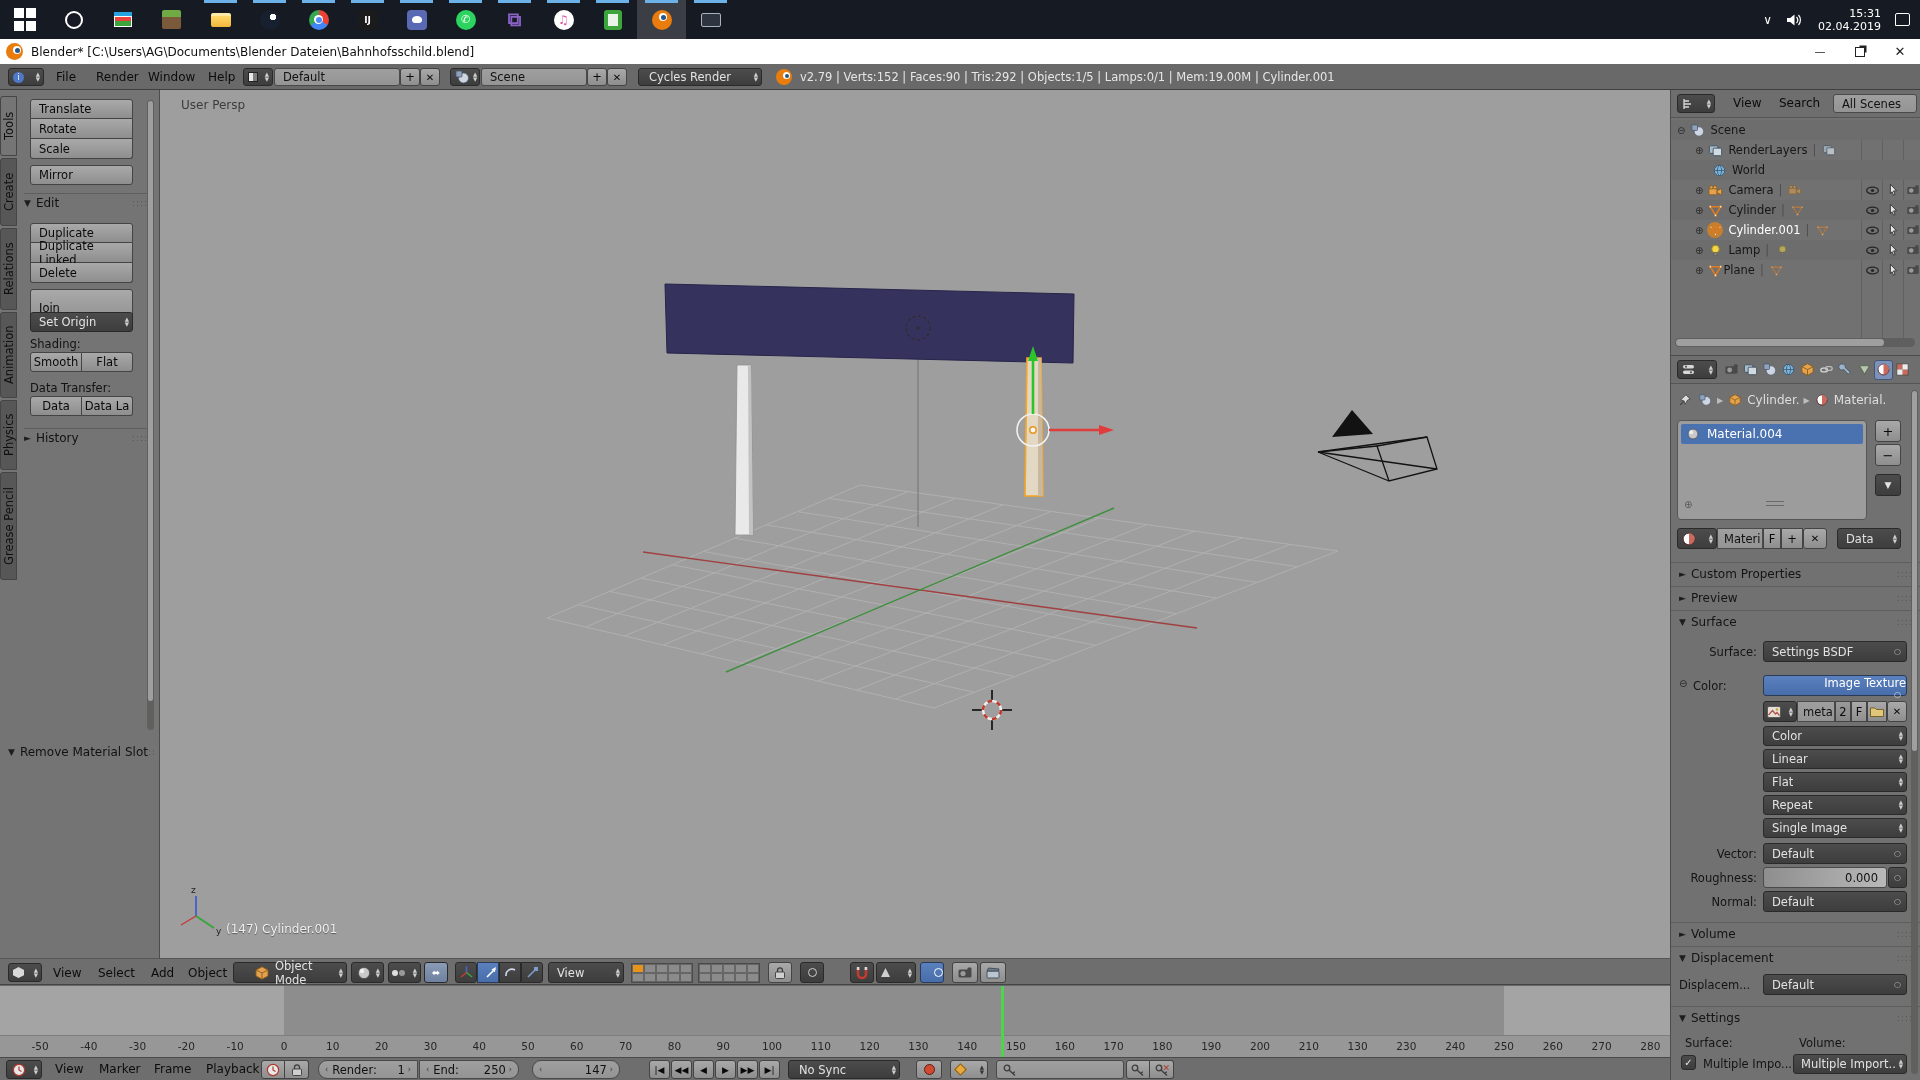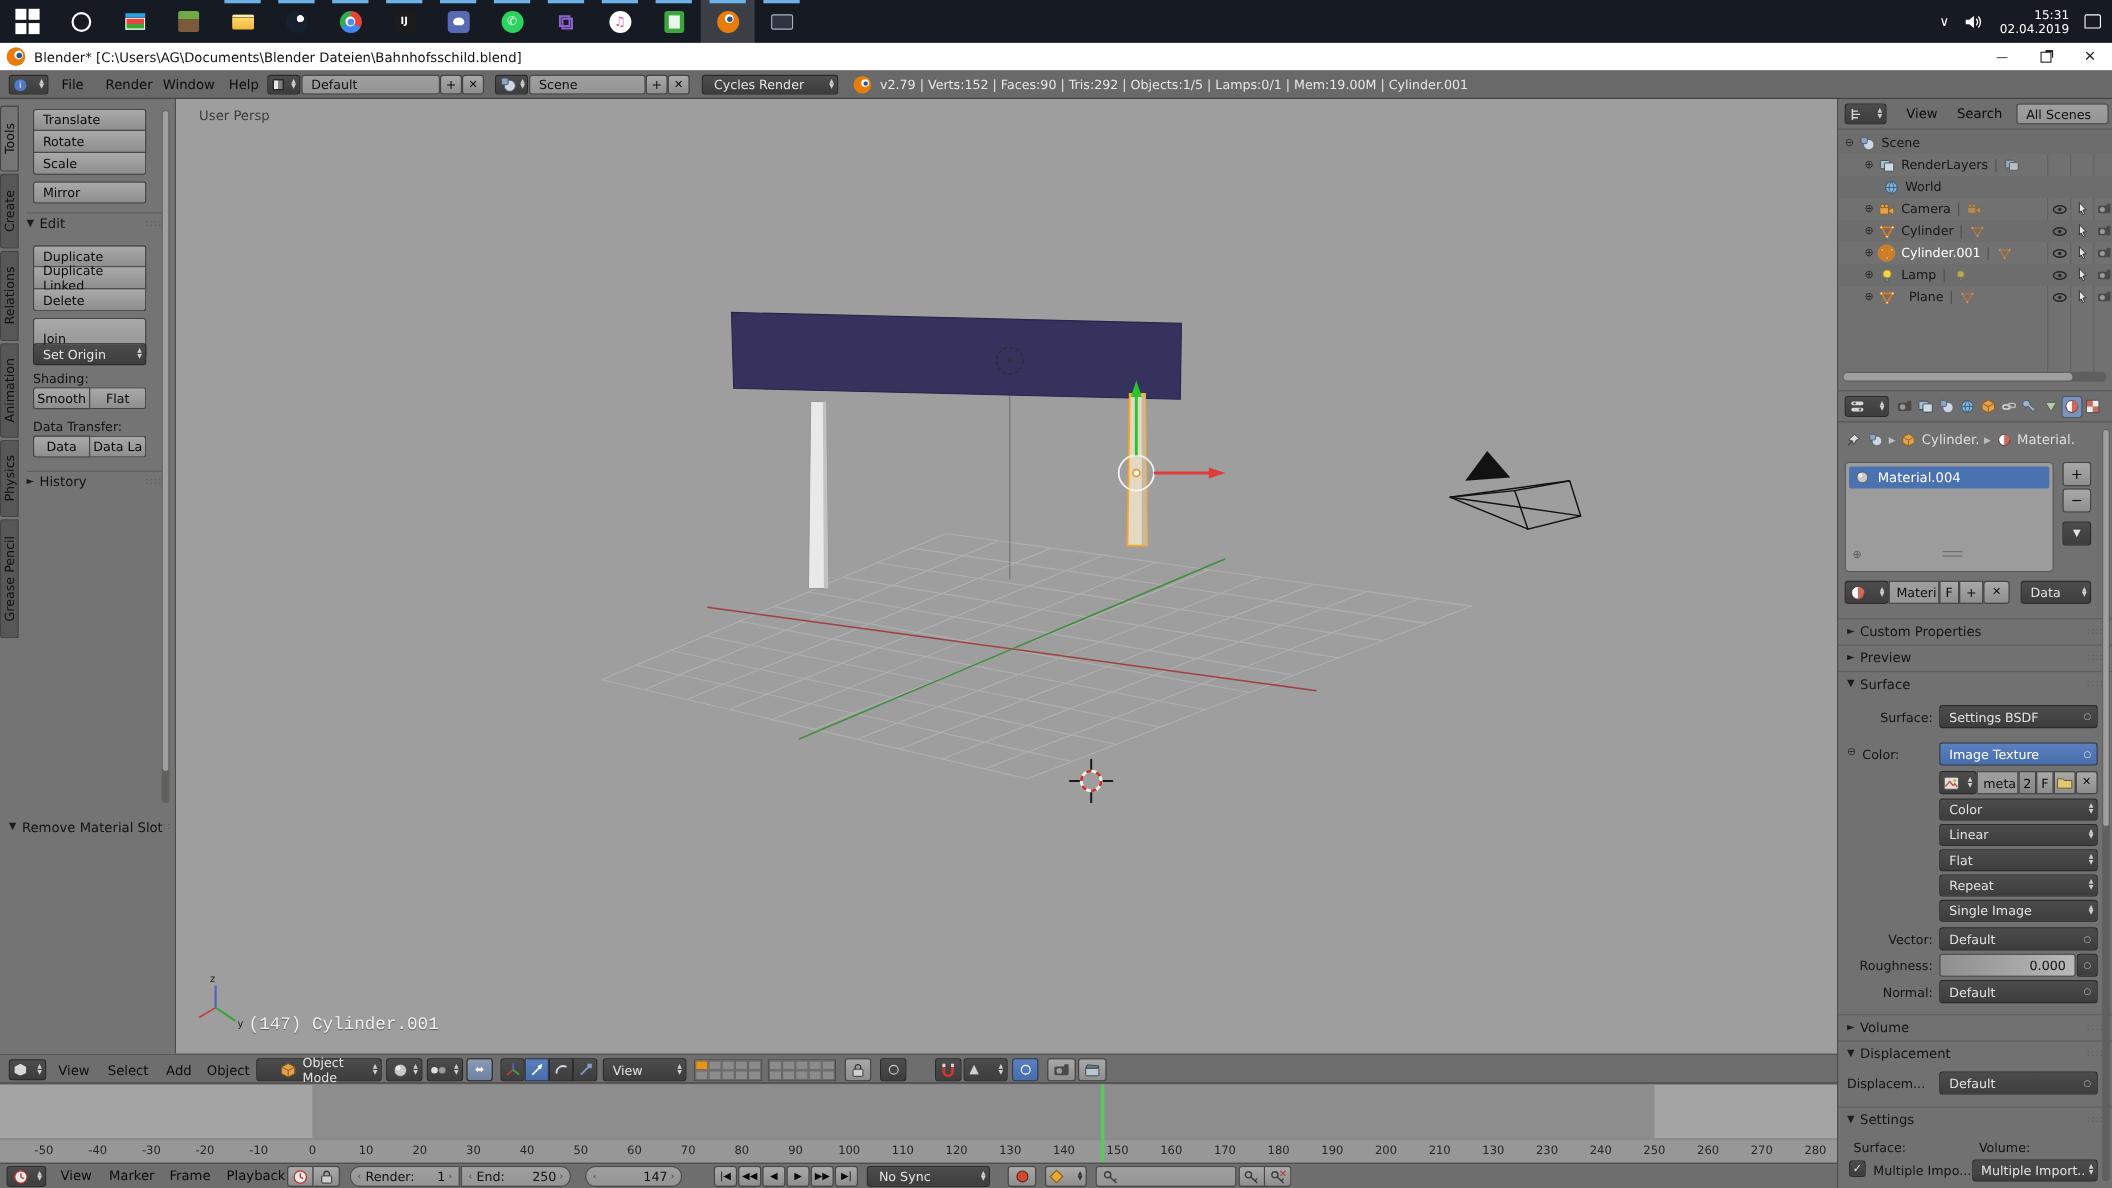--- a/index.html
+++ b/index.html
@@ -18,21 +18,21 @@
   .clock{font-size:11px;text-align:right;line-height:13px;}
   
   .titlebar{left:0;top:39px;width:1920px;height:25px;background:#fff;display:flex;align-items:center;color:#111;}
   .winbtn{width:40px;height:25px;display:flex;align-items:center;justify-content:center;color:#222;font-size:11px;}
   
   .btn-l{background:linear-gradient(#a9a9a9,#8e8e8e);border:1px solid #444;border-radius:3px;color:#0a0a0a;
          display:flex;align-items:center;font-size:11.5px;}
   .btn-d{background:linear-gradient(#4c4c4c,#3d3d3d);border:1px solid #2a2a2a;border-radius:3px;color:#e2e2e2;
          display:flex;align-items:center;font-size:11.5px;}
   .btn-b{background:linear-gradient(#5a80bd,#476daa);border:1px solid #2a3a57;border-radius:3px;color:#fff;
-         display:flex;align-items:center;font-size:11.5px;}
+         display:flex;align-items:flex-end;font-size:11.5px;flex-direction:column;}
   .fld-l{background:linear-gradient(#9f9f9f,#949494);border:1px solid #4a4a4a;border-radius:3px;color:#111;
          display:flex;align-items:center;font-size:11.5px;}
   .ud{display:flex;flex-direction:column;justify-content:center;line-height:5px;font-size:5.5px;color:#cfcfcf;margin-left:auto;padding:0 3px;}
   .ud.dk{color:#333;}
   .menu-t{color:#0c0c0c;font-size:12px;}
   .dots{color:#585858;font-size:9px;letter-spacing:1px;}
   .ph-arrow{font-size:9px;color:#1d1d1d;margin-right:5px;}
   .socket{margin-left:auto;margin-right:5px;font-size:8px;color:#b9b9b9;}
   
   .tabcol{writing-mode:vertical-rl;transform:rotate(180deg);background:#575757;border:1px solid #454545;
@@ -382,21 +382,21 @@
       </g>
       <g>
         <line x1="196" y1="916" x2="196" y2="896" stroke="#4a64c8" stroke-width="2"></line>
         <line x1="196" y1="916" x2="214" y2="928" stroke="#3aa63a" stroke-width="2"></line>
         <line x1="196" y1="916" x2="181" y2="925" stroke="#c43a3a" stroke-width="1.4"></line>
         <text x="191" y="893" font-size="9" fill="#222">z</text>
         <text x="216" y="934" font-size="9" fill="#222">y</text>
       </g>
     </svg>
     <span class="ab" style="left:181px;top:8px;color:#3c3c3c;font-size:12px;">User Persp</span>
-    <span class="ab" style="left:226px;top:832px;color:#f0f0f0;font-size:16px;text-shadow:0 1px 1px rgba(0,0,0,.45);font-family:Liberation Mono, monospace;">(147) Cylinder.001</span>
+    <span class="ab" style="left:226px;top:832px;color:#f0f0f0;font-size:12px;text-shadow:0 1px 1px rgba(0,0,0,.45);">(147) Cylinder.001</span>
 
     <div class="ab panel" style="left:0;top:0;width:160px;height:868px;background:#747474;border-right:1px solid #4c4c4c;">
       <div class="ab tabcol act" style="left:0;top:6px;width:17px;height:60px;">
           <span>Tools</span>
         </div>
       <div class="ab tabcol" style="left:0;top:68px;width:17px;height:68px;">
           <span>Create</span>
         </div>
       <div class="ab tabcol" style="left:0;top:138px;width:17px;height:82px;">
           <span>Relations</span>
@@ -894,21 +894,21 @@
           </svg>
         </span>
     </div>
     <div class="olrow" style="top:170px;">
       <span style="margin-left:24px;font-size:10px;color:#2c2c2c;">⊕</span>
       <span class="icon14" style="margin-left:4px;">
           <svg width="15" height="15">
             <use href="#i-mesh"></use>
           </svg>
         </span>
-      <span style="margin-left:12px;">Plane</span>
+      <span style="margin-left:0;">Plane</span>
       <span style="color:#4e4e4e;margin:0 5px;">|</span>
       <span class="icon14">
           <svg width="13" height="13" opacity="0.55">
             <use href="#i-mesh"></use>
           </svg>
         </span>
       <span class="icon14 ab" style="left:193px;">
           <svg width="15" height="15">
             <use href="#i-eye"></use>
           </svg>

